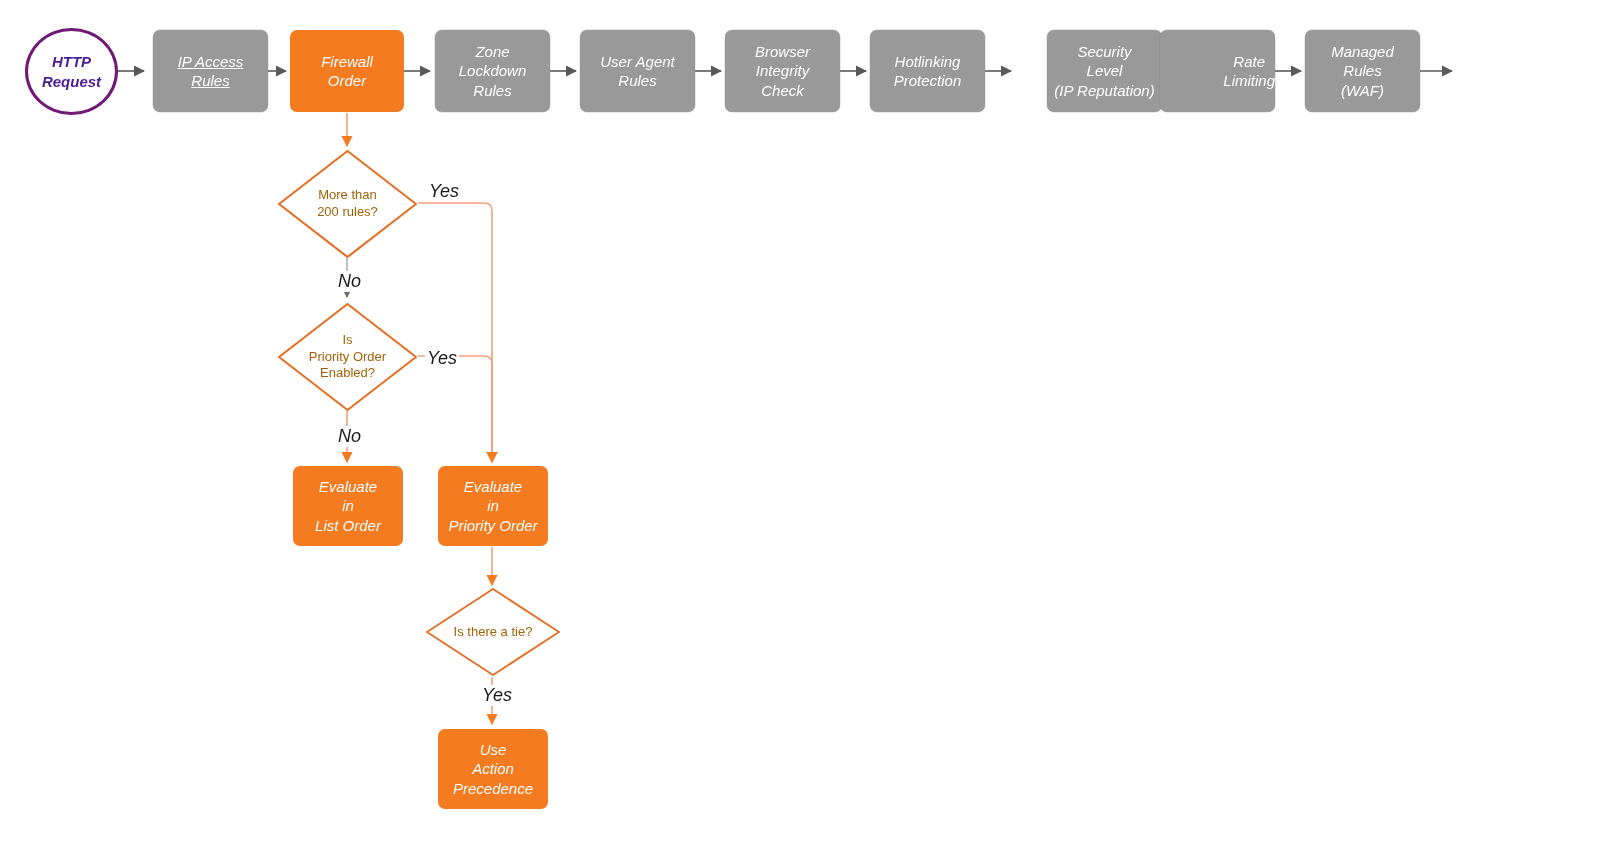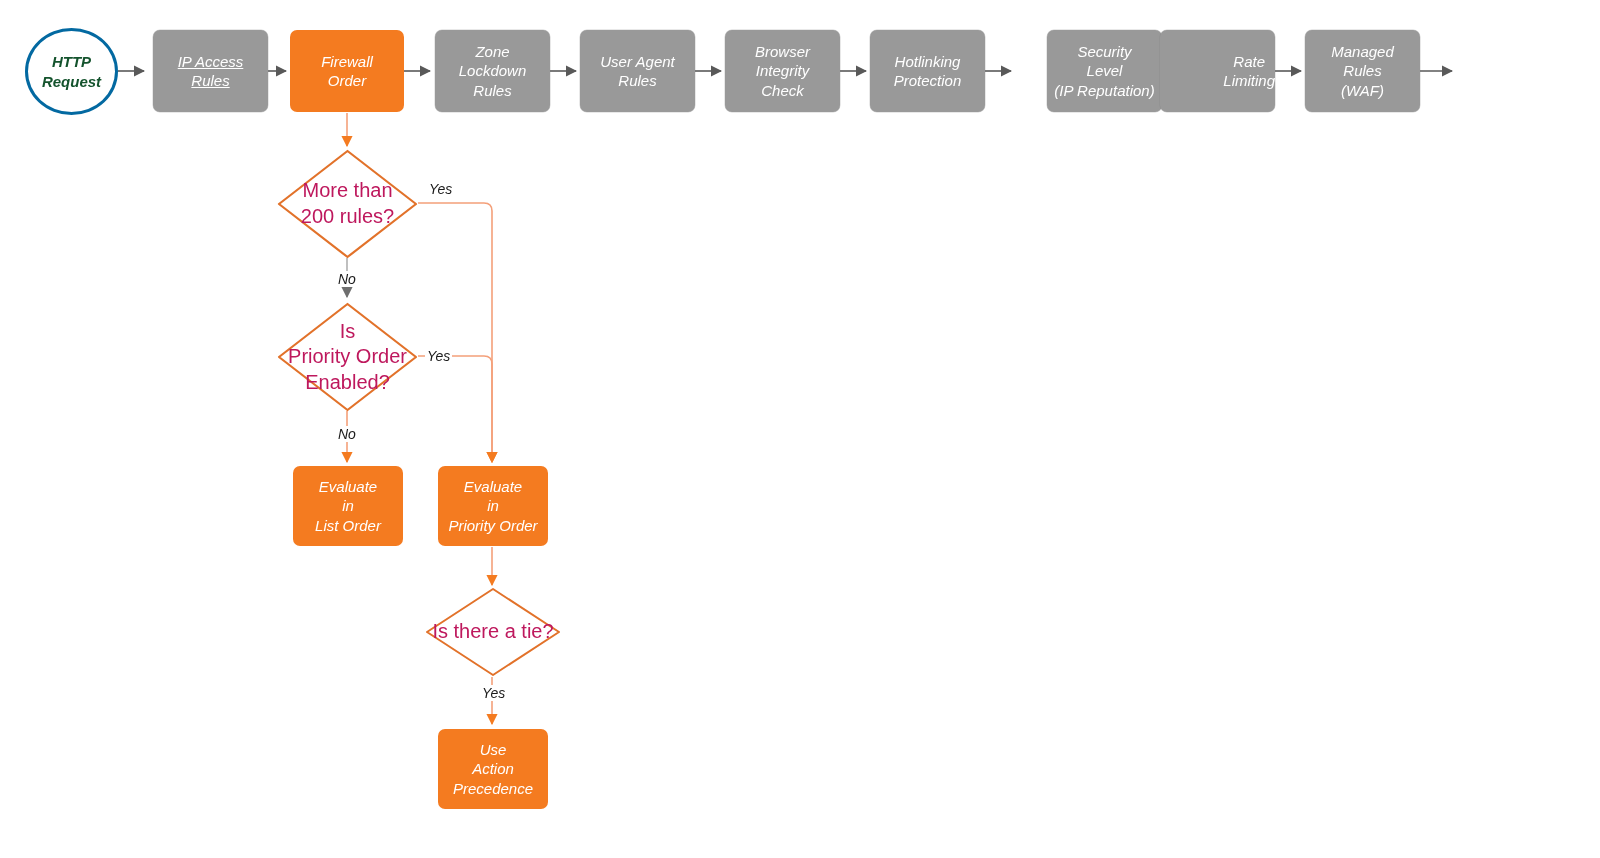--- a/index.html
+++ b/index.html
@@ -55,50 +55,50 @@
   }
 
   .node.terminator {
     border-radius: 50%;
     font-style: italic;
     font-weight: bold;
     font-size: 15px;
   }
   .node.terminator.hollow {
     background: #ffffff;
-    border: 3px solid #0369a1;
-    color: #14532d;
+    border: 3px solid #701a75;
+    color: #4c1d95;
   }
   .node.terminator.filled {
     background: #1c7cb8;
     color: #ffffff;
   }
 
   .node.decision {
     background: transparent;
-    color: #be185d;
-    font-size: 20px;
+    color: #a16207;
+    font-size: 13px;
     font-style: normal;
   }
   .node.decision .diamond-shape {
     position: absolute;
     left: 0; top: 0;
     width: 100%; height: 100%;
   }
   .node.decision .diamond-label {
     position: relative;
     z-index: 2;
     padding: 0 6px;
   }
 
   
   .edge-label {
     position: absolute;
     font-family: "Liberation Sans", sans-serif;
-    font-size: 14px;
+    font-size: 18px;
     font-style: italic;
     color: #1a1a1a;
     white-space: nowrap;
     background: #ffffff;
     padding: 0 2px;
   }
 </style>
 </head>
 <body>
 

